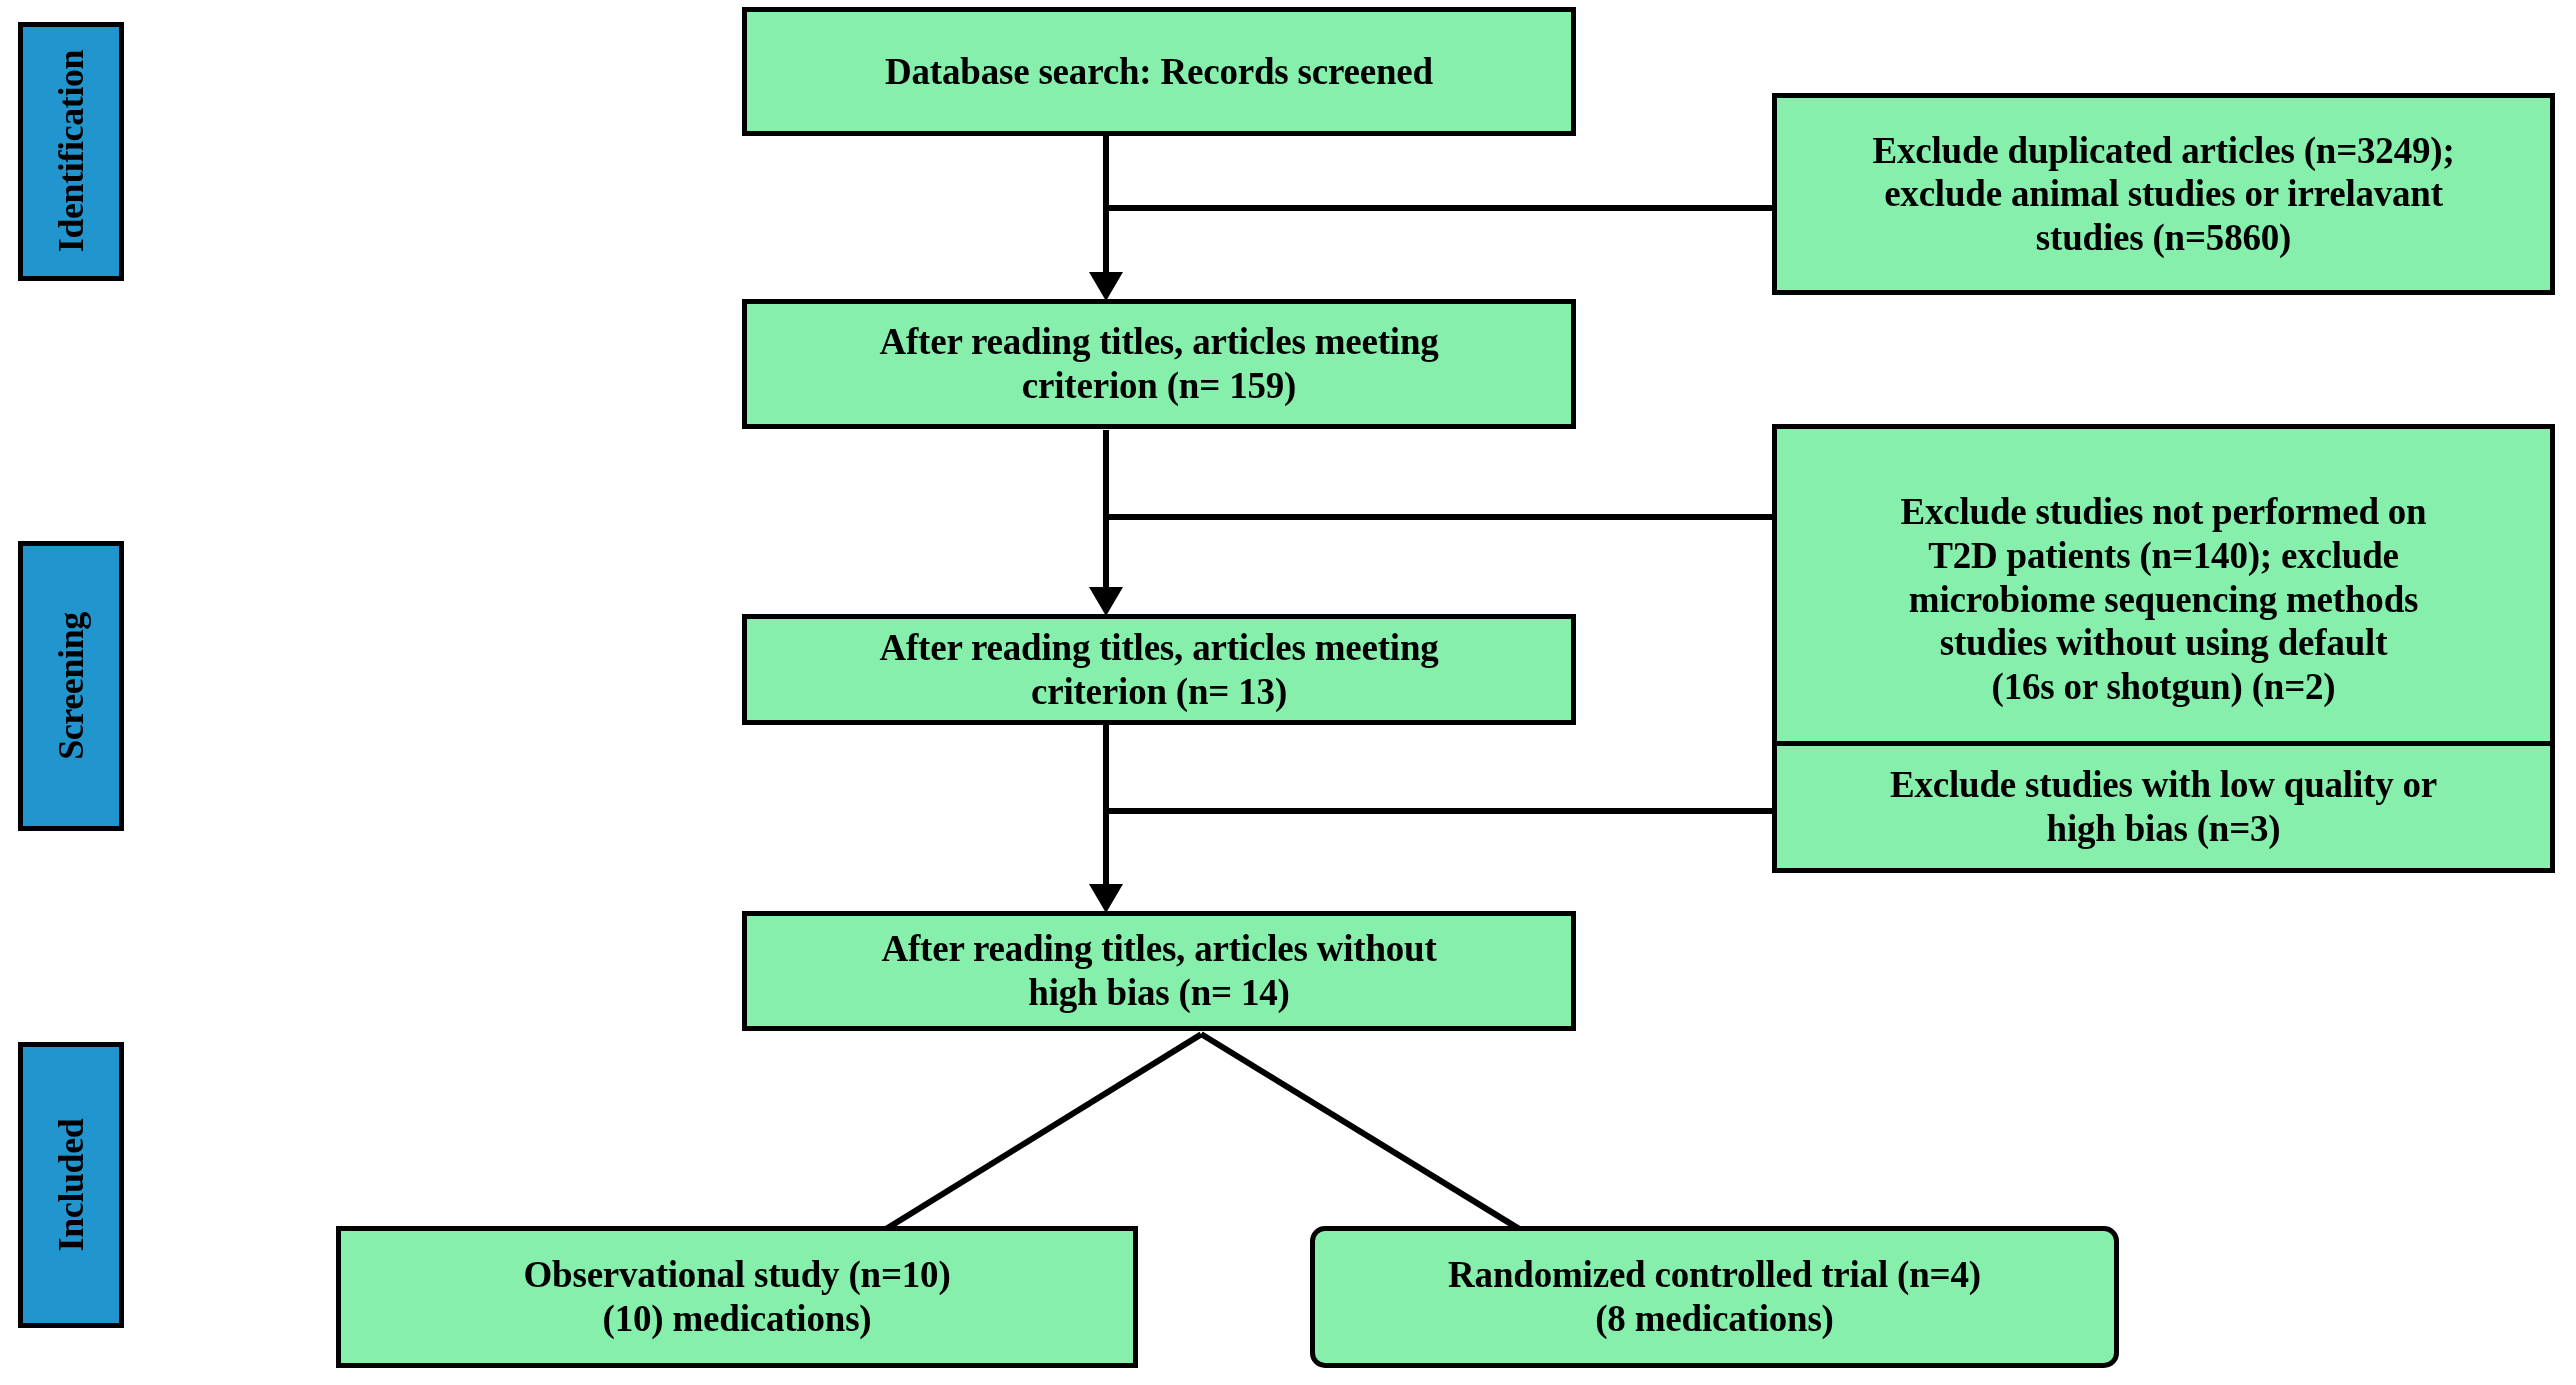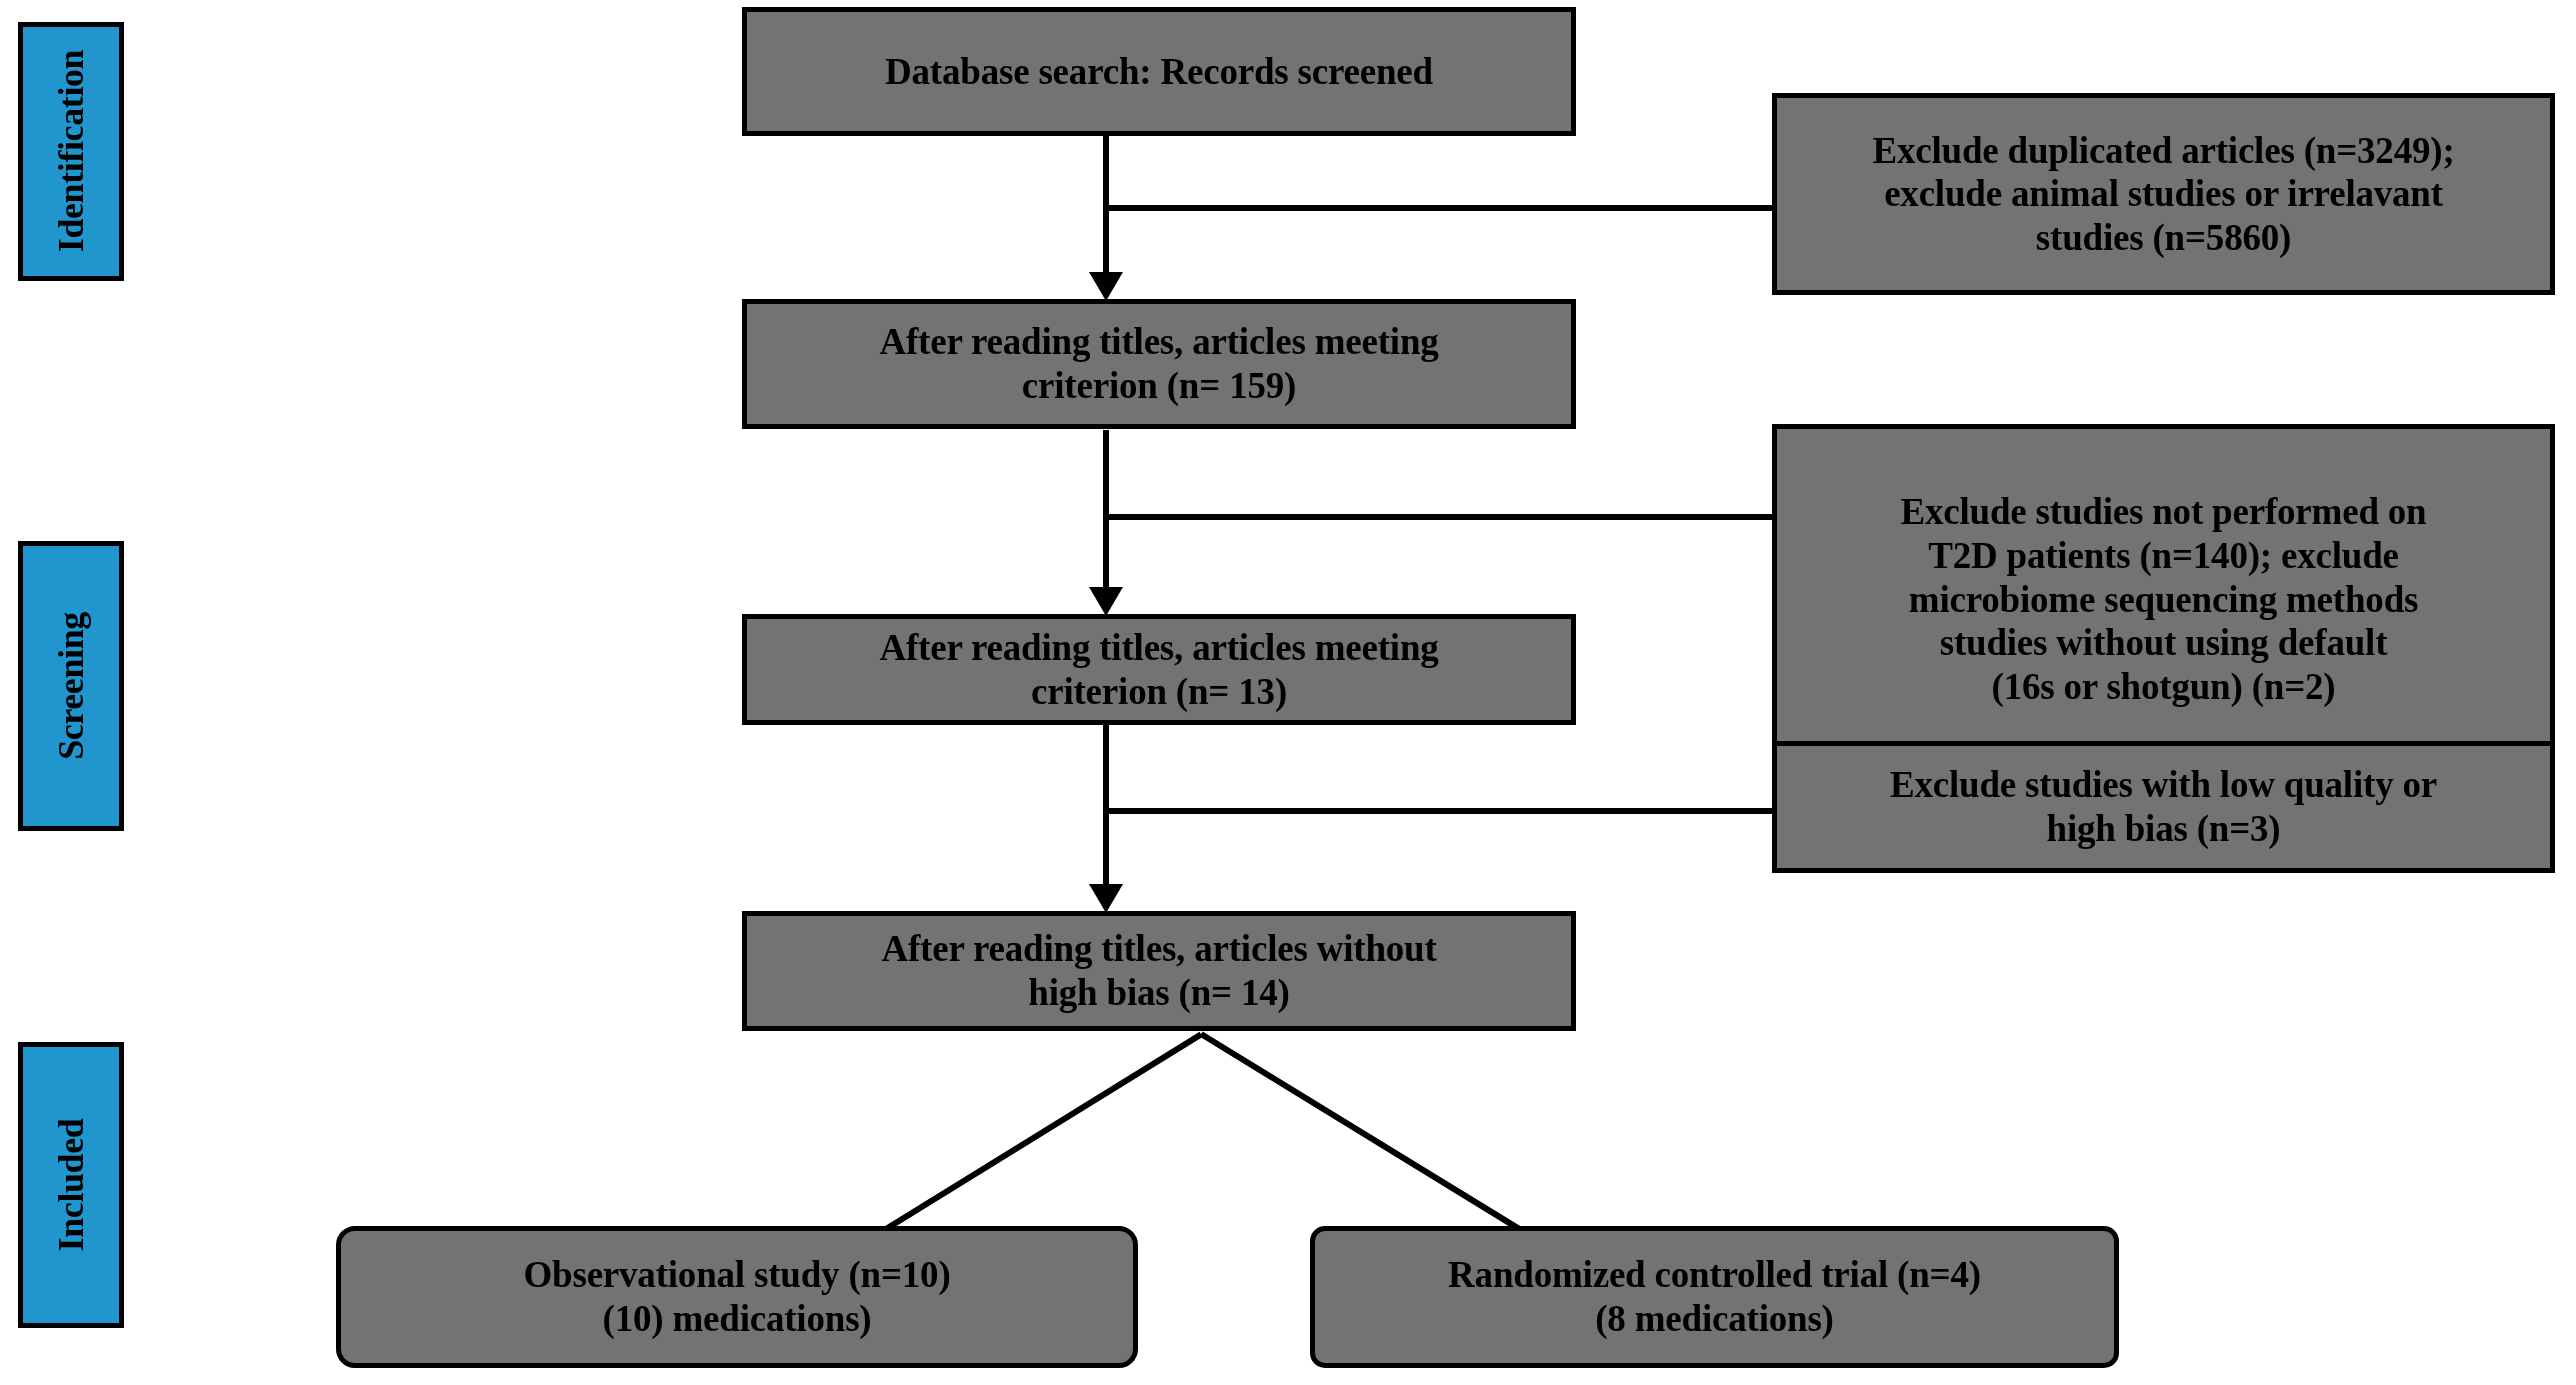--- a/index.html
+++ b/index.html
@@ -12,21 +12,21 @@
     position: relative;
     width: 2576px;
     height: 1385px;
     background: #ffffff;
     overflow: hidden;
     font-family: "Liberation Serif", "DejaVu Serif", serif;
   }
   .box {
     position: absolute;
     box-sizing: border-box;
-    background: #737373;
+    background: #86efac;
     border: 5px solid #000000;
     display: flex;
     align-items: center;
     justify-content: center;
     text-align: center;
     color: #000000;
     font-weight: bold;
     font-size: 37px;
     line-height: 1.18;
     letter-spacing: -0.2px;
@@ -182,21 +182,21 @@
     </span>
   </div>
 
   <div class="box" style="left:1772px; top:741px; width:783px; height:132px;align-items:center;">
     <span class="txt">
       <span class="line">Exclude studies with low quality or</span>
       <span class="line">high bias (n=3)</span>
     </span>
   </div>
 
-  <div class="box" style="left:336px; top:1226px; width:802px; height:142px;border-radius:19px;">
+  <div class="box" style="left:336px; top:1226px; width:802px; height:142px;">
     <span class="txt">
       <span class="line">Observational study (n=10)</span>
       <span class="line">(10) medications)</span>
     </span>
   </div>
 
   <div class="box" style="left:1310px; top:1226px; width:809px; height:142px;border-radius:15px;">
     <span class="txt">
       <span class="line">Randomized controlled trial (n=4)</span>
       <span class="line">(8 medications)</span>

